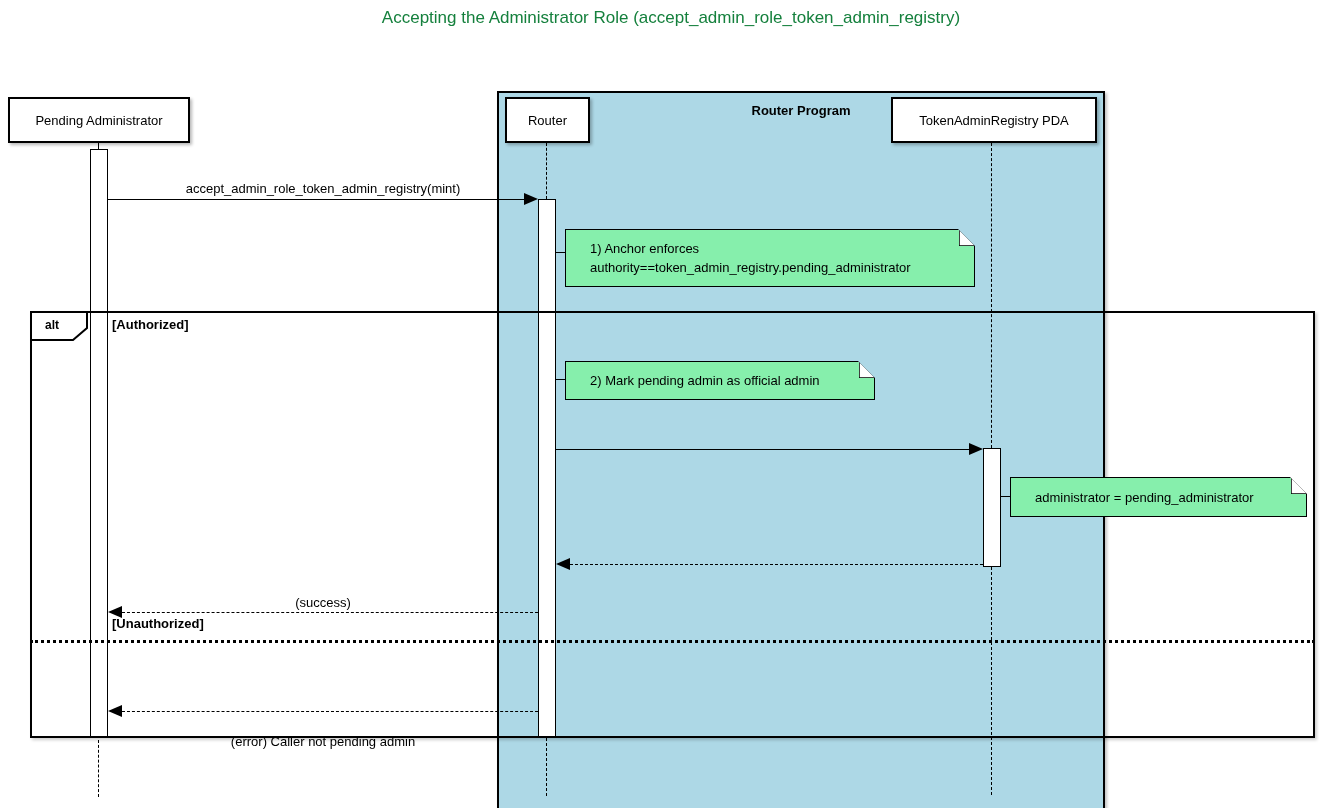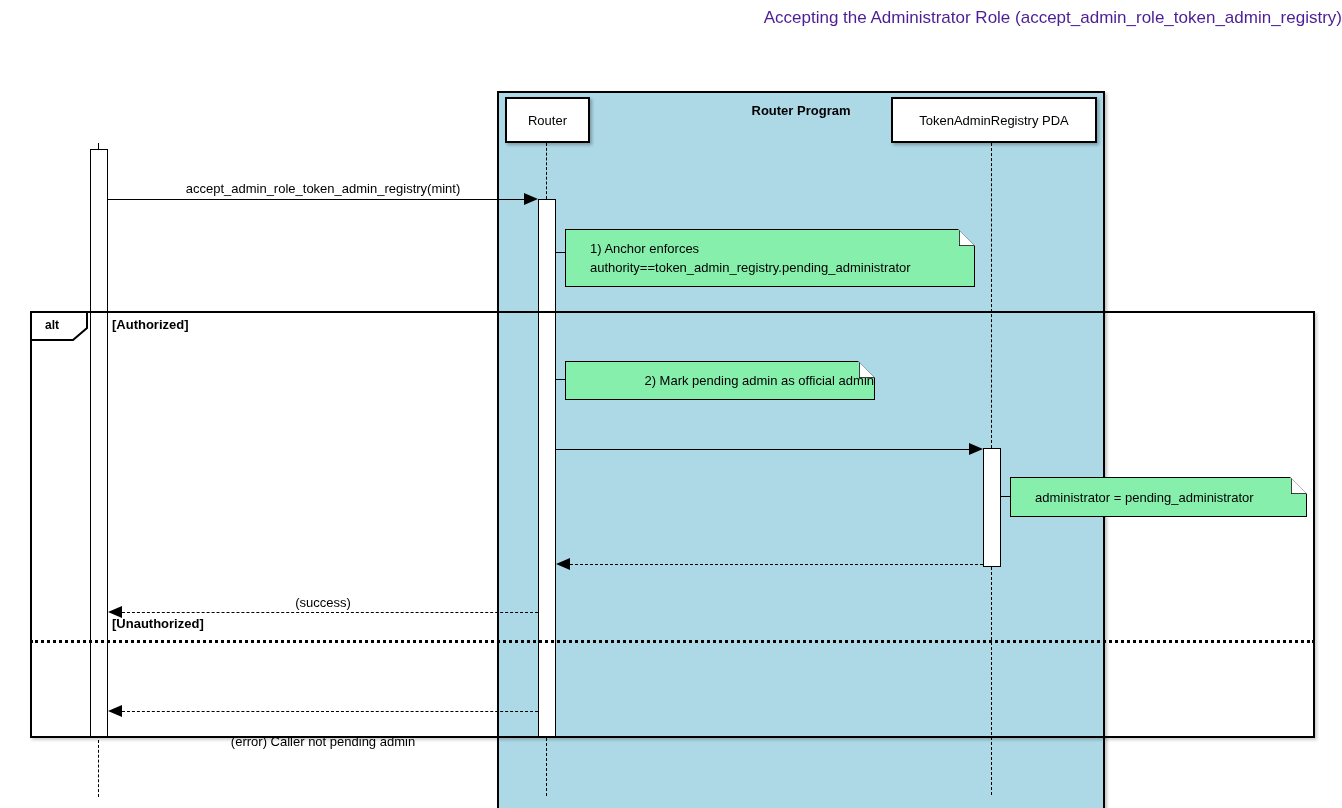--- a/index.html
+++ b/index.html
@@ -3,22 +3,22 @@
 <meta charset="utf-8">
 <style>
   html,body { margin:0; padding:0; background:#ffffff; }
   #canvas {
     position:relative; width:1342px; height:808px; overflow:hidden;
     background:#ffffff; font-family:"Liberation Sans", sans-serif; color:#000;
   }
   .abs { position:absolute; }
 
   
-  .diagram-title { top:8px; left:0; width:1342px; text-align:right;
-    font-size:17px; color:#4c1d95; }
+  .diagram-title { top:8px; left:0; width:1342px; text-align:center;
+    font-size:17px; color:#15803d; }
 
   
   .program-frame { left:497px; top:55px; width:608px; height:743px;
     border:2px solid #000; box-sizing:border-box;
     box-shadow:2px 2px 3px rgba(0,0,0,0.25); }
   .program-frame-label { top:10px; left:0; width:100%; text-align:center;
     font-weight:bold; font-size:13px; }
 
   
   .participant { top:97px; height:46px; background:#fff; border:2px solid #000;
@@ -85,38 +85,41 @@
     border-top:3px dotted #000; }
 
   
   .note { background:#86efac; border:1.5px solid #000; box-sizing:border-box;
     font-size:13px; line-height:19px; display:flex; flex-direction:column;
     justify-content:center; padding-left:24px; white-space:nowrap;
     clip-path:polygon(0 0, calc(100% - 17px) 0, 100% 17px, 100% 100%, 0 100%);
     filter:drop-shadow(2px 2px 2px rgba(0,0,0,0.25)); }
   .note .fold { position:absolute; top:-1.5px; right:-1.5px; }
   #note-1 { left:565px;  top:229px; width:410px; height:58px; }
-  #note-2 { left:565px;  top:361px; width:310px; height:39px;text-align:right; }
+  #note-2 { left:565px;  top:361px; width:310px; height:39px; }
   #note-3 { left:1010px; top:477px; width:297px; height:40px; }
   .note-connector { height:0; border-top:1.5px solid #000; }
   #conn-note-1 { left:556px;  top:252px; width:9px; }
   #conn-note-2 { left:556px;  top:379px; width:9px; }
   #conn-note-3 { left:1001px; top:496px; width:9px; }
 </style>
 </head>
 <body>
 
 <div id="canvas">
 
   <div class="abs diagram-title">Accepting the Administrator Role (accept_admin_role_token_admin_registry)</div>
 
   <div class="abs program-frame" style="background: rgb(173, 216, 230); margin-top: 36px;">
     <div class="abs program-frame-label">Router Program</div>
   </div>
 
+  <div class="abs participant" id="p-pa">
+    <span>Pending Administrator</span>
+  </div>
   <div class="abs participant" id="p-router">
     <span>Router</span>
   </div>
   <div class="abs participant" id="p-pda">
     <span>TokenAdminRegistry PDA</span>
   </div>
 
   <div class="abs lifeline" id="ll-pa-stub"></div>
   <div class="abs lifeline" id="ll-pa-bottom"></div>
   <div class="abs lifeline" id="ll-router-top"></div>

